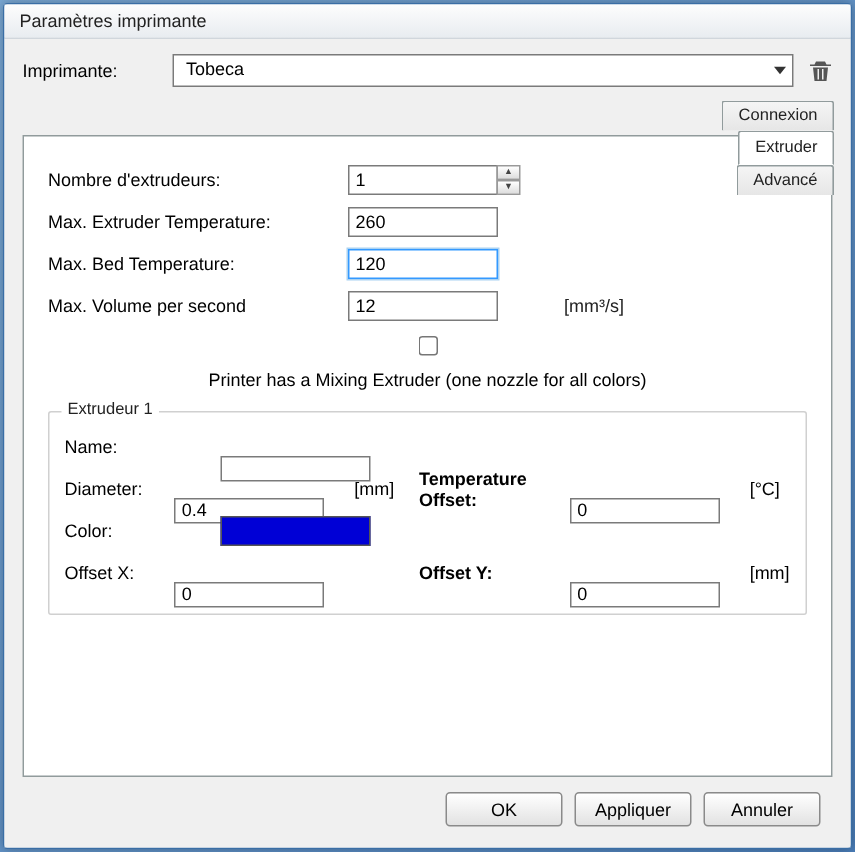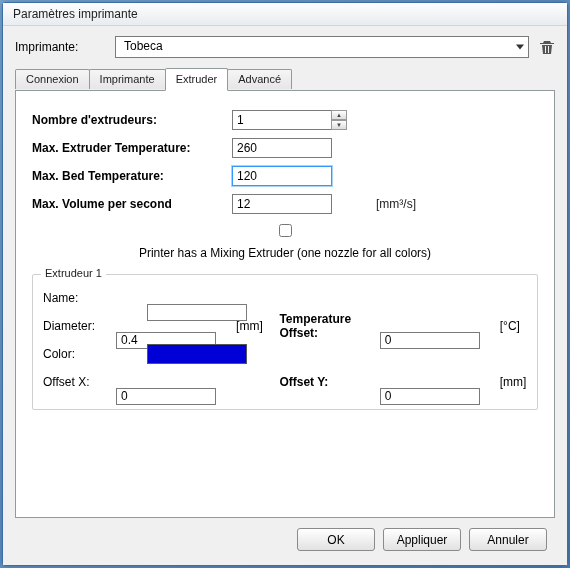--- a/index.html
+++ b/index.html
@@ -62,24 +62,25 @@
     border-right: 4px solid transparent;
     border-top: 5px solid #333;
   }
   .trash {
     width: 16px; height: 16px;
     color: #555;
     cursor: pointer;
   }
   .tabs {
     display: flex;
-    align-items: center;
+    align-items: flex-end;
     height: 24px;
     position: relative;
     z-index: 2;
+    flex-direction: column;
   }
   .tab {
     padding: 3px 10px 4px 10px;
     border: 1px solid #919b9c;
     border-bottom: none;
     background: linear-gradient(#f5f5f5, #e6e6e6);
     margin-right: -1px;
     border-radius: 2px 2px 0 0;
     font-size: 11px;
     color: #222;
@@ -103,21 +104,21 @@
     position: relative;
     z-index: 1;
     overflow: hidden;
   }
   .form-row {
     display: flex;
     align-items: center;
     margin-bottom: 6px;
     height: 22px;
   }
-  .form-row .lbl { width: 200px; font-weight: bold; }
+  .form-row .lbl { width: 200px; }
   .form-row input[type="text"] {
     width: 100px;
     height: 20px;
     border: 1px solid #7a7a7a;
     padding: 1px 4px;
     font-size: 12px;
     font-family: inherit;
   }
   .form-row input.focused {
     border: 1px solid #3399ff;
@@ -224,21 +225,20 @@
       </div>
       <span class="trash">
         <svg viewBox="0 0 16 16" width="16" height="16">
             <path fill="#555" d="M5 2h6l1 2h3v1H1V4h3l1-2zm-2 4h10l-1 9H4L3 6zm3 1v7h1V7H6zm3 0v7h1V7H9z"></path>
           </svg>
       </span>
     </div>
 
     <div class="tabs">
       <div class="tab">Connexion</div>
-      <div class="tab">Imprimante</div>
       <div class="tab active">Extruder</div>
       <div class="tab">Advancé</div>
     </div>
 
     <div class="tab-panel">
 
       <div class="form-row">
         <span class="lbl">Nombre d'extrudeurs:</span>
         <input type="text" value="1" style="">
         <span class="spinner">

